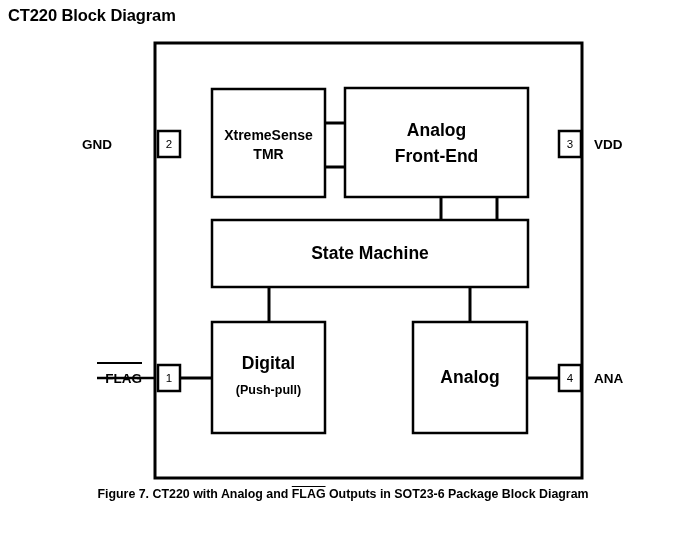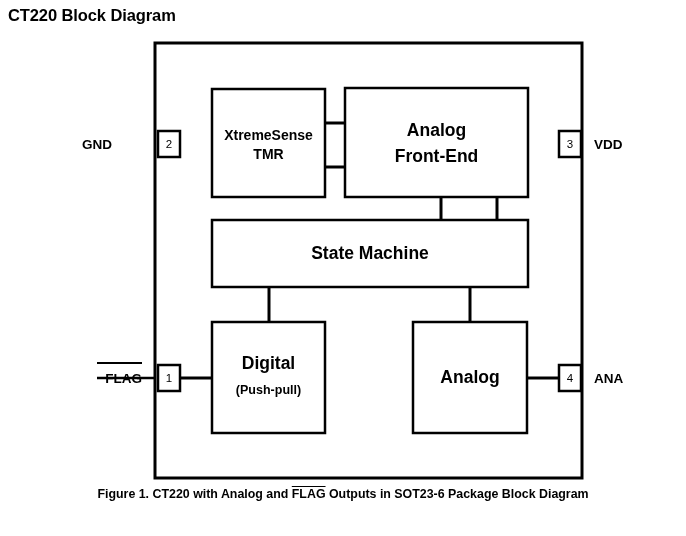--- a/index.html
+++ b/index.html
@@ -152,15 +152,15 @@
     </g>
 
     <g>
       <rect x="559" y="365" width="22" height="26" fill="#ffffff" stroke="#000000" stroke-width="2.5"></rect>
       <text class="pin-num" x="570" y="379">4</text>
       <text class="pin-name" x="594" y="379" text-anchor="start">ANA</text>
     </g>
 
   </svg>
 
-  <div class="caption"><span>Figure 1. CT220 with Analog and </span><span class="ovl">FLAG</span><span> Outputs in SOT23-6 Package Block Diagram</span></div>
+  <div class="caption"><span>Figure 7. CT220 with Analog and </span><span class="ovl">FLAG</span><span> Outputs in SOT23-6 Package Block Diagram</span></div>
 
 </div>
 
 </body></html>

